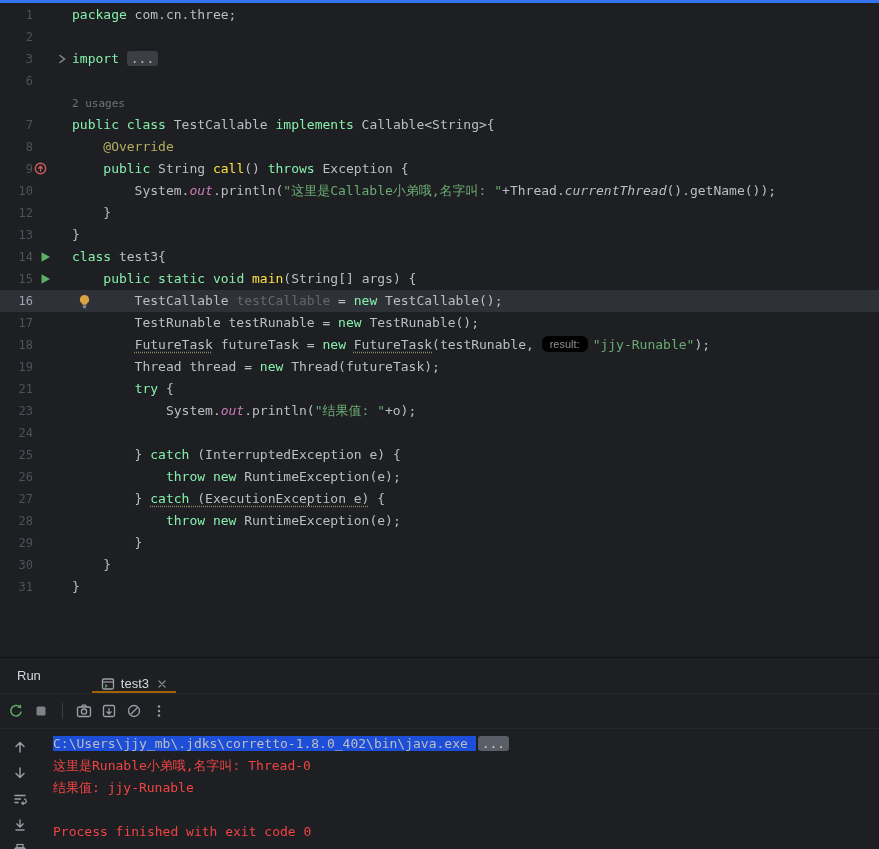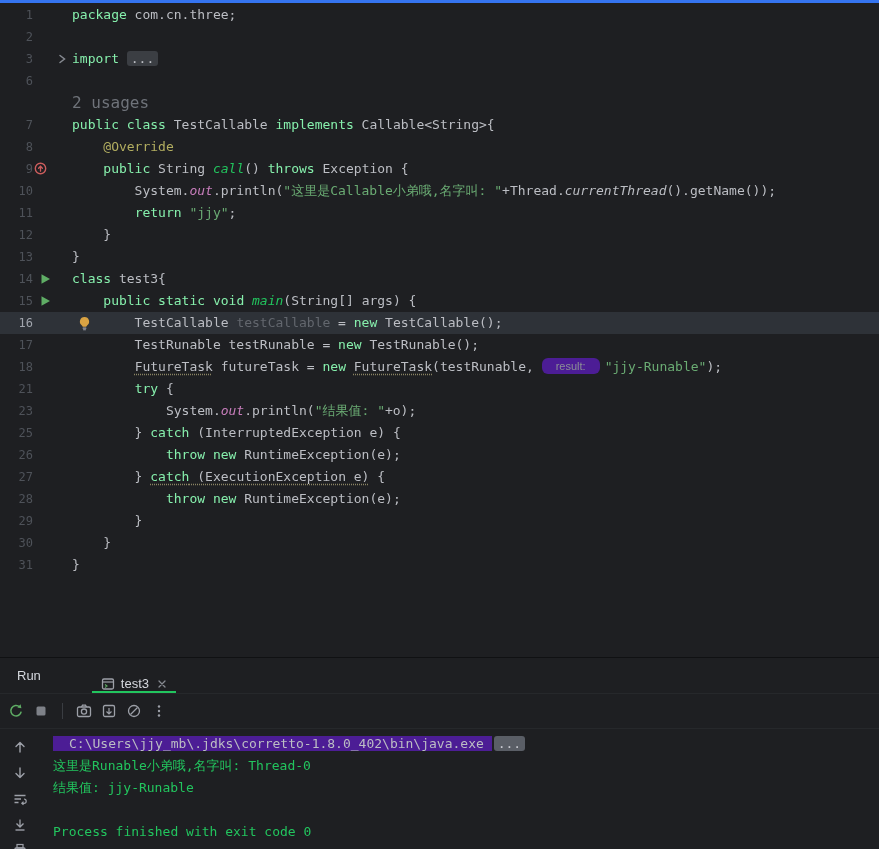--- a/index.html
+++ b/index.html
@@ -21,50 +21,50 @@
   .gicon .ic[data-name="override-icon"]{left:1px;top:4px;}
   .gicon .ic[data-name="run-icon"]{left:7px;top:5px;}
   .code{flex:1 1 auto;white-space:pre;color:#BCBEC4;}
   .ic svg{display:block;}
   .bulb{position:absolute;left:78px;top:4px;}
   .tk{color:#BCBEC4;}
   .tk.k{color:#86efac;}
   .tk.s{color:#6AAB73;}
   .tk.ann{color:#B3AE60;}
   .tk.fld{color:#C77DBB;font-style:italic;}
-  .tk.m{color:#22c55e;font-style:italic;}
+  .tk.m{color:#fde047;}
   .tk.it{font-style:italic;}
   .tk.un{color:#63676E;}
   .tk.warn{text-decoration:underline dotted #8A8463;text-underline-offset:3px;}
   .tk.fold{background:#3B3E43;border-radius:3px;padding:0 4px;color:#BCBEC4;}
-  .hint{display:inline-block;background:#4c1d95;color:#8C9096;border-radius:6px;
-        padding:0 14px;font-size:11px;line-height:16px;vertical-align:1px;margin-right:5px;
+  .hint{display:inline-block;background:#000000;color:#8C9096;border-radius:6px;
+        padding:0 8px;font-size:11px;line-height:16px;vertical-align:1px;margin-right:5px;
         font-family:"Liberation Sans",sans-serif;}
-  .inlay{color:#6F737A;font-size:16px;}
+  .inlay{color:#6F737A;font-size:11px;}
   
   .runpanel{border-top:1px solid #101113;}
   .runheader{height:36px;border-bottom:1px solid #26282B;display:flex;align-items:flex-end;
              font-family:"Liberation Sans",sans-serif;box-sizing:border-box;gap:27px;}
   .runtitle{align-self:center;margin-left:17px;font-size:13px;color:#D5D8DE;}
   .tab{margin-left:24px;display:flex;align-items:center;gap:6px;padding:0 9px;
-       border-bottom:2px solid #22c55e;box-sizing:border-box;}
+       border-bottom:2px solid #a16207;box-sizing:border-box;}
   .tablabel{font-size:13px;color:#D5D8DE;}
   .tabclose{margin-left:2px;display:flex;}
   .runtoolbar{height:35px;border-bottom:1px solid #26282B;display:flex;align-items:center;
               padding-left:8px;gap:9px;box-sizing:border-box;}
   .tbtn{width:16px;height:16px;display:flex;}
   .sep{width:1px;height:16px;background:#3A3D42;margin:0 4px;}
   .consolewrap{position:relative;height:149px;}
   .cgutter{position:absolute;left:0;top:10px;width:40px;display:flex;flex-direction:column;
            align-items:center;gap:10px;}
   .gbtn{width:16px;height:16px;display:flex;}
   .console{margin-left:53px;padding-top:4px;font-size:13px;color:#BCBEC4;cursor:text;}
   .cline{height:22px;line-height:22px;white-space:pre;}
-  .tk.c{color:#22c55e;margin-top:35px;}
-  .tk.sel{background:#4c1d95;color:#BCBEC4;padding-left:16px;}
+  .tk.c{color:#ef4444;margin-top:35px;}
+  .tk.sel{background:#1d4ed8;color:#BCBEC4;}
   .tk.selfold{background:#5A5E66;border-radius:3px;padding:0 4px;margin-left:2px;color:#C8CAD0;}
 </style>
 </head>
 <body>
 
 <div class="app" data-name="ide-window">
   <div class="topbar" data-name="progress-accent-bar"></div>
 
   <div class="editor" id="editor" data-name="code-editor">
       <div class="row" data-name="code-line">
@@ -119,25 +119,20 @@
           </span>
         </span>
         <span class="code" data-name="code-text"><span class="tk d" data-name="token">    </span><span class="tk k" data-name="token">public</span><span class="tk d" data-name="token"> String </span><span class="tk m" data-name="token">call</span><span class="tk d" data-name="token">() </span><span class="tk k" data-name="token">throws</span><span class="tk d" data-name="token"> Exception {</span></span>
       </div>
       <div class="row" data-name="code-line">
         <span class="gnum" data-name="line-number">10</span>
         <span class="gicon" data-name="gutter"></span>
         <span class="code" data-name="code-text"><span class="tk d" data-name="token">        System.</span><span class="tk fld" data-name="token">out</span><span class="tk d" data-name="token">.println(</span><span class="tk s" data-name="token">"这里是Callable小弟哦,名字叫: "</span><span class="tk d" data-name="token">+Thread.</span><span class="tk it" data-name="token">currentThread</span><span class="tk d" data-name="token">().getName());</span></span>
       </div>
       <div class="row" data-name="code-line">
-        <span class="gnum" data-name="line-number">11</span>
-        <span class="gicon" data-name="gutter"></span>
-        <span class="code" data-name="code-text"><span class="tk d" data-name="token">        </span><span class="tk k" data-name="token">return</span><span class="tk d" data-name="token"> </span><span class="tk s" data-name="token">"jjy"</span><span class="tk d" data-name="token">;</span></span>
-      </div>
-      <div class="row" data-name="code-line">
         <span class="gnum" data-name="line-number">12</span>
         <span class="gicon" data-name="gutter"></span>
         <span class="code" data-name="code-text"><span class="tk d" data-name="token">    }</span></span>
       </div>
       <div class="row" data-name="code-line">
         <span class="gnum" data-name="line-number">13</span>
         <span class="gicon" data-name="gutter"></span>
         <span class="code" data-name="code-text"><span class="tk d" data-name="token">}</span></span>
       </div>
       <div class="row" data-name="code-line">
@@ -178,28 +173,38 @@
         <span class="gnum" data-name="line-number">17</span>
         <span class="gicon" data-name="gutter"></span>
         <span class="code" data-name="code-text"><span class="tk d" data-name="token">        TestRunable testRunable = </span><span class="tk k" data-name="token">new</span><span class="tk d" data-name="token"> TestRunable();</span></span>
       </div>
       <div class="row" data-name="code-line">
         <span class="gnum" data-name="line-number">18</span>
         <span class="gicon" data-name="gutter"></span>
         <span class="code" data-name="code-text"><span class="tk d" data-name="token">        </span><span class="tk warn" data-name="token">FutureTask</span><span class="tk d" data-name="token"> futureTask = </span><span class="tk k" data-name="token">new</span><span class="tk d" data-name="token"> </span><span class="tk warn" data-name="token">FutureTask</span><span class="tk d" data-name="token">(testRunable, </span><span class="hint" data-name="parameter-hint">result:</span><span class="tk s" data-name="token">"jjy-Runable"</span><span class="tk d" data-name="token">);</span></span>
       </div>
       <div class="row" data-name="code-line">
+        <span class="gnum" data-name="line-number">19</span>
+        <span class="gicon" data-name="gutter"></span>
+        <span class="code" data-name="code-text"><span class="tk d" data-name="token">        Thread thread = </span><span class="tk k" data-name="token">new</span><span class="tk d" data-name="token"> Thread(futureTask);</span></span>
+      </div>
+      <div class="row" data-name="code-line">
         <span class="gnum" data-name="line-number">21</span>
         <span class="gicon" data-name="gutter"></span>
         <span class="code" data-name="code-text"><span class="tk d" data-name="token">        </span><span class="tk k" data-name="token">try</span><span class="tk d" data-name="token"> {</span></span>
       </div>
       <div class="row" data-name="code-line">
         <span class="gnum" data-name="line-number">23</span>
         <span class="gicon" data-name="gutter"></span>
         <span class="code" data-name="code-text"><span class="tk d" data-name="token">            System.</span><span class="tk fld" data-name="token">out</span><span class="tk d" data-name="token">.println(</span><span class="tk s" data-name="token">"结果值: "</span><span class="tk d" data-name="token">+o);</span></span>
+      </div>
+      <div class="row" data-name="code-line">
+        <span class="gnum" data-name="line-number">24</span>
+        <span class="gicon" data-name="gutter"></span>
+        <span class="code" data-name="code-text"></span>
       </div>
       <div class="row" data-name="code-line">
         <span class="gnum" data-name="line-number">25</span>
         <span class="gicon" data-name="gutter"></span>
         <span class="code" data-name="code-text"><span class="tk d" data-name="token">        } </span><span class="tk k" data-name="token">catch</span><span class="tk d" data-name="token"> (InterruptedException e) {</span></span>
       </div>
       <div class="row" data-name="code-line">
         <span class="gnum" data-name="line-number">26</span>
         <span class="gicon" data-name="gutter"></span>
         <span class="code" data-name="code-text"><span class="tk d" data-name="token">            </span><span class="tk k" data-name="token">throw</span><span class="tk d" data-name="token"> </span><span class="tk k" data-name="token">new</span><span class="tk d" data-name="token"> RuntimeException(e);</span></span>

